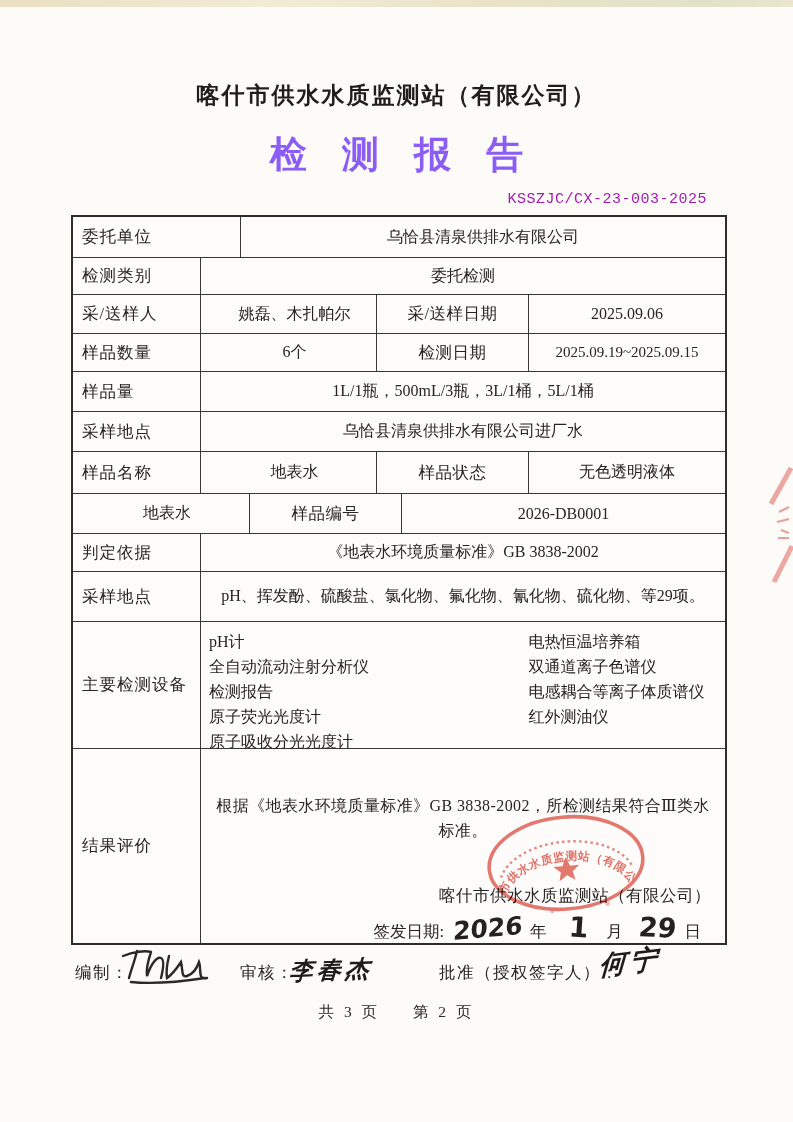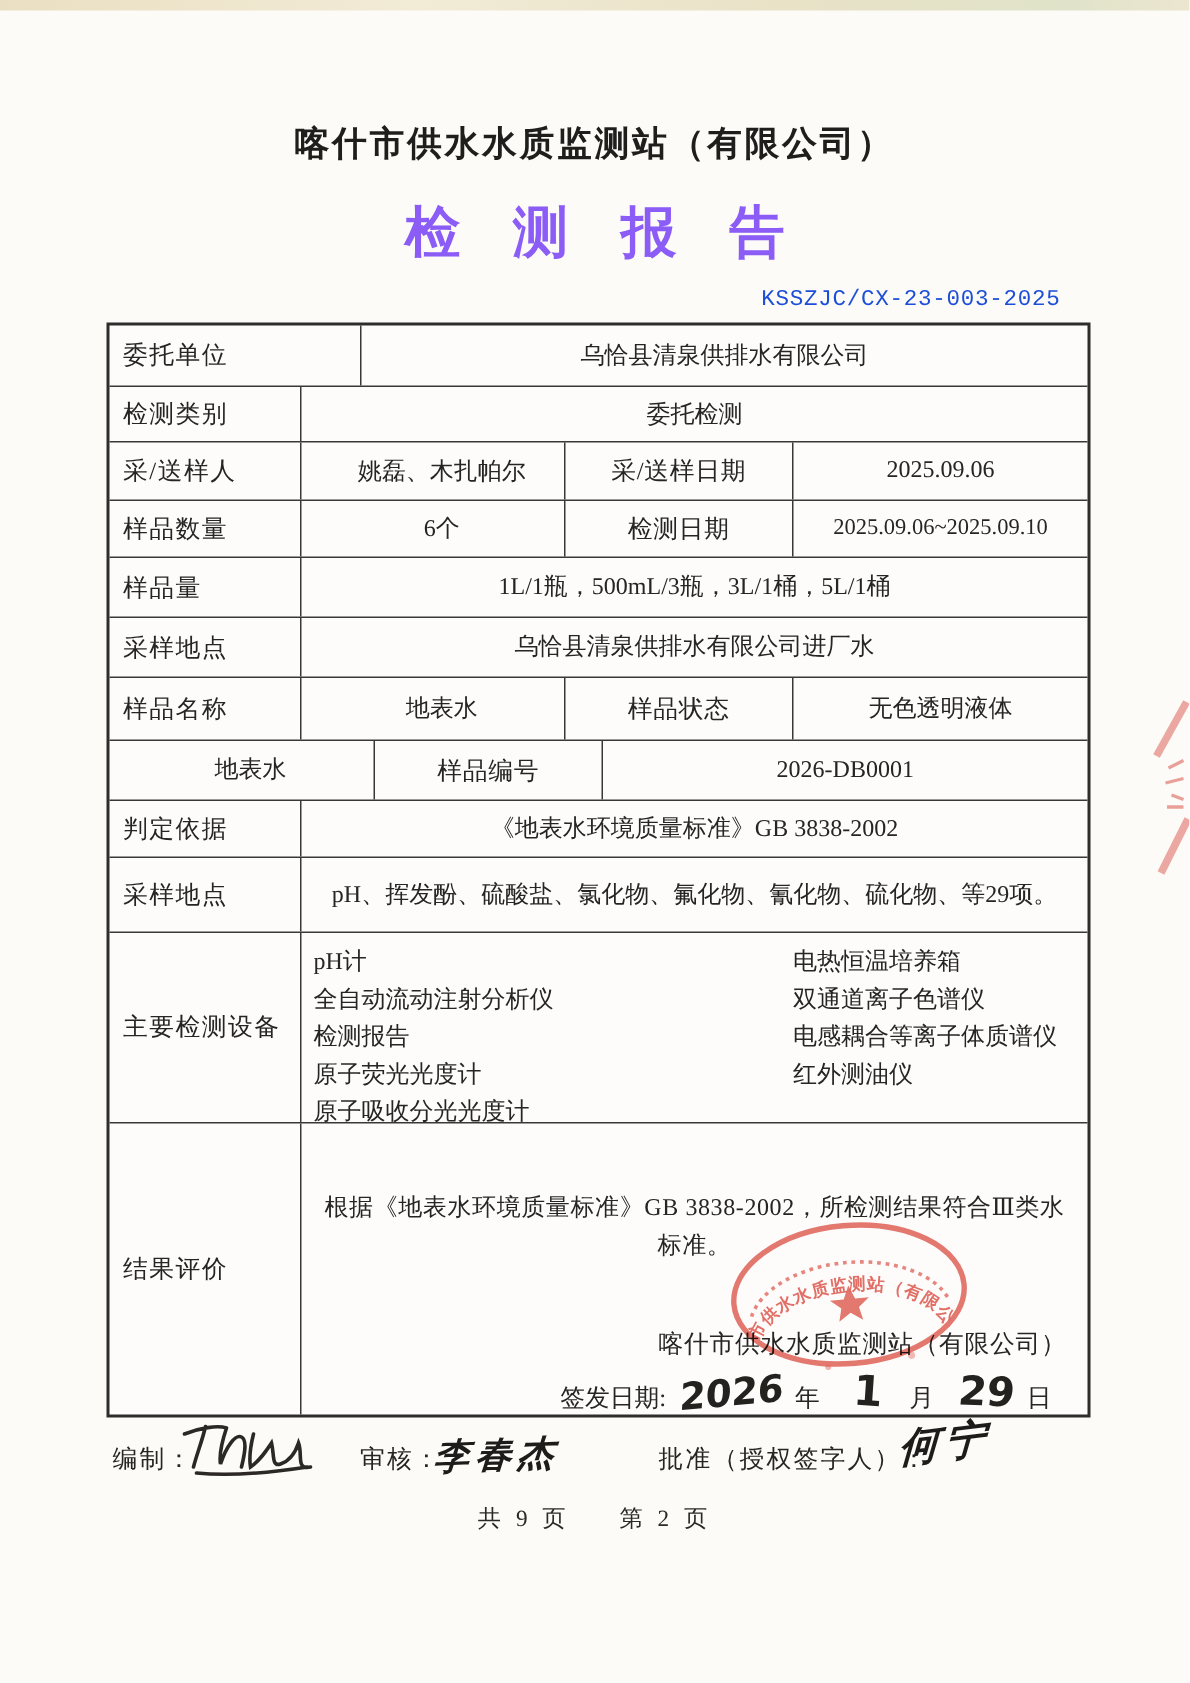--- a/index.html
+++ b/index.html
@@ -20,21 +20,21 @@
     color:#1f1e1c;
   }
   .report-title {
     position:absolute; top:130px; left:0; width:100%;
     text-align:center; font-size:37px; font-weight:bold;
     letter-spacing:0.95em; padding-left:0.95em; color:#8b5cf6;
   }
   .report-no {
     position:absolute; top:191px; right:86px;
     font-family:"Liberation Mono","DejaVu Sans Mono",monospace;
-    font-size:15px; letter-spacing:0.5px; color:#1d4ed8;
+    font-size:15px; letter-spacing:0.5px; color:#a21caf;
   }
   
   .report-table {
     position:absolute; left:71px; top:215px; width:656px;
     border:2px solid #2e2d2b; background:rgba(255,255,255,0.35);
   }
   .tr { display:flex; border-top:1.5px solid #393836; }
   .tr:first-child { border-top:none;gap:40px; }
   .td {
     border-left:1.5px solid #393836;
@@ -114,21 +114,21 @@
   <div class="tr" style="height:39px">
     <div class="td label">采/送样人</div>
     <div class="td c2">姚磊、木扎帕尔</div>
     <div class="td c3">采/送样日期</div>
     <div class="td c4">2025.09.06</div>
   </div>
   <div class="tr" style="height:38px">
     <div class="td label">样品数量</div>
     <div class="td c2">6个</div>
     <div class="td c3">检测日期</div>
-    <div class="td c4" style="font-size:15px">2025.09.06~2025.09.10</div>
+    <div class="td c4" style="font-size:15px">2025.09.19~2025.09.15</div>
   </div>
   <div class="tr" style="height:40px">
     <div class="td label">样品量</div>
     <div class="td wide">1L/1瓶，500mL/3瓶，3L/1桶，5L/1桶</div>
   </div>
   <div class="tr" style="height:40px">
     <div class="td label">采样地点</div>
     <div class="td wide">乌恰县清泉供排水有限公司进厂水</div>
   </div>
   <div class="tr" style="height:42px">
@@ -209,15 +209,15 @@
   <svg class="sig-scribble" width="110" height="52" viewBox="0 0 110 52">
     <path d="M6,14 C16,10 28,8 34,10 M20,9 C18,18 14,28 12,36 M34,10 c-3,9 -5,18 -4,24 c4,-12 10,-20 14,-18 c4,2 2,12 0,20 M52,14 c-2,8 -3,16 -2,22 c6,-4 10,-10 14,-16 c2,8 0,16 6,14 c6,-2 10,-8 12,-14 c3,8 -2,18 8,16 M14,40 c20,2 48,0 74,-4" stroke="#2c2826" stroke-width="2.4" fill="none" stroke-linecap="round"></path>
   </svg>
   <span class="sign-label lbl-reviewed">审核：</span>
   <span class="sig-name sig-reviewed">李春杰</span>
   <span class="sign-label lbl-approved">批准（授权签字人）：</span>
   <span class="sig-name sig-approved">何宁</span>
 </div>
 
 <div class="page-footer">
-  <span>共 9 页</span>
+  <span>共 3 页</span>
   <span>第 2 页</span>
 </div>
 
 </body></html>

